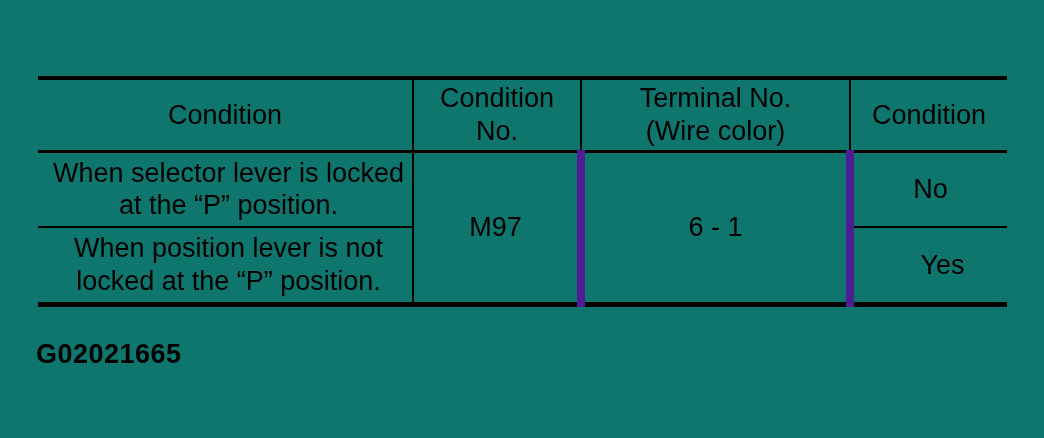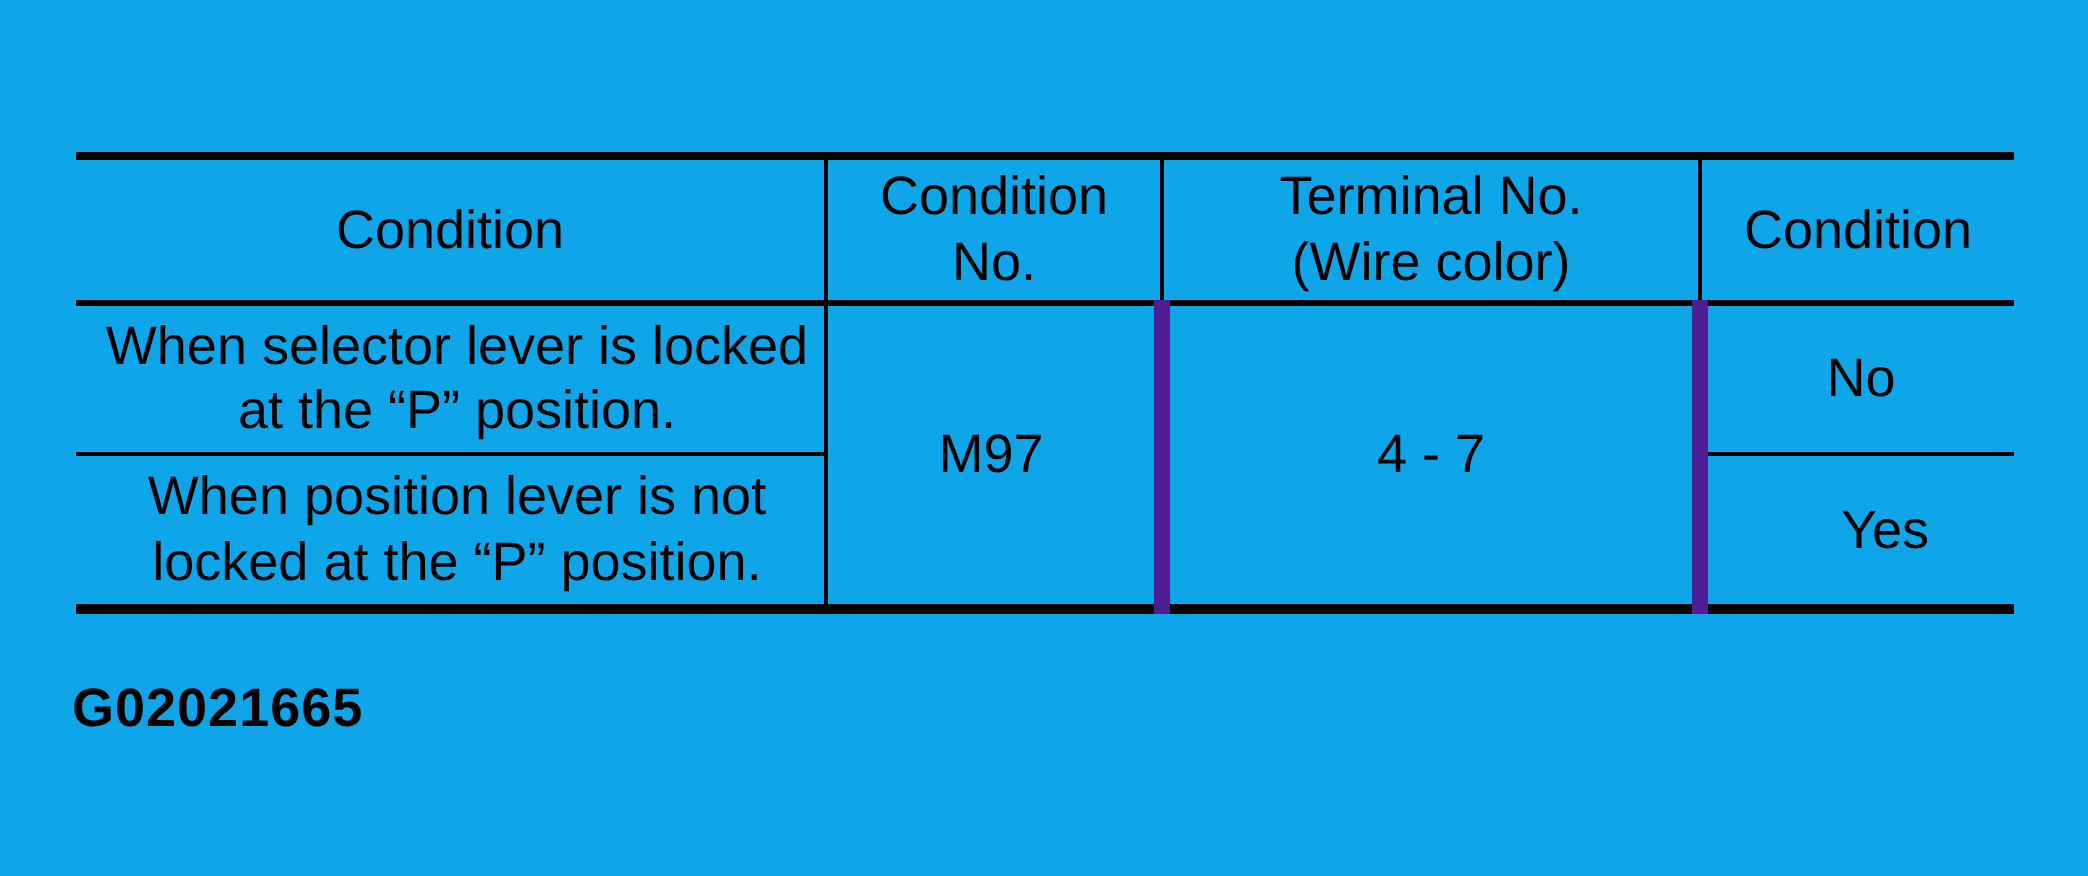--- a/index.html
+++ b/index.html
@@ -1,21 +1,21 @@
 <!DOCTYPE html>
 <html><head>
 <meta charset="utf-8">
 <style>
   * { box-sizing: border-box; }
   html, body { margin: 0; padding: 0; background: #ffffff; }
   .page {
     position: relative;
     width: 1044px;
     height: 438px;
-    background: #0ea5e9;
+    background: #0f766e;
     color: #000000;
     font-family: "Liberation Sans", sans-serif;
     overflow: hidden;
     text-decoration: underline;
   }
   table.spec-table {
     position: absolute;
     left: 38px;
     top: 76px;
     width: 969px;
@@ -79,21 +79,21 @@
         <th class="col-sep">Terminal No.
 (Wire color)</th>
         <th class="col-sep">Condition</th>
       </tr>
     </thead>
     <tbody>
       <tr class="row-1">
         <td class="cell-condition divided">When selector lever is locked
 at the “P” position.</td>
         <td class="col-sep sep-right" rowspan="2">M97</td>
-        <td class="col-sep sep-right" rowspan="2">4 - 7</td>
+        <td class="col-sep sep-right" rowspan="2">6 - 1</td>
         <td class="col-sep divided">No</td>
       </tr>
       <tr class="row-2">
         <td class="cell-condition">When position lever is not
 locked at the “P” position.</td>
         <td class="col-sep">Yes</td>
       </tr>
     </tbody>
   </table>
 

